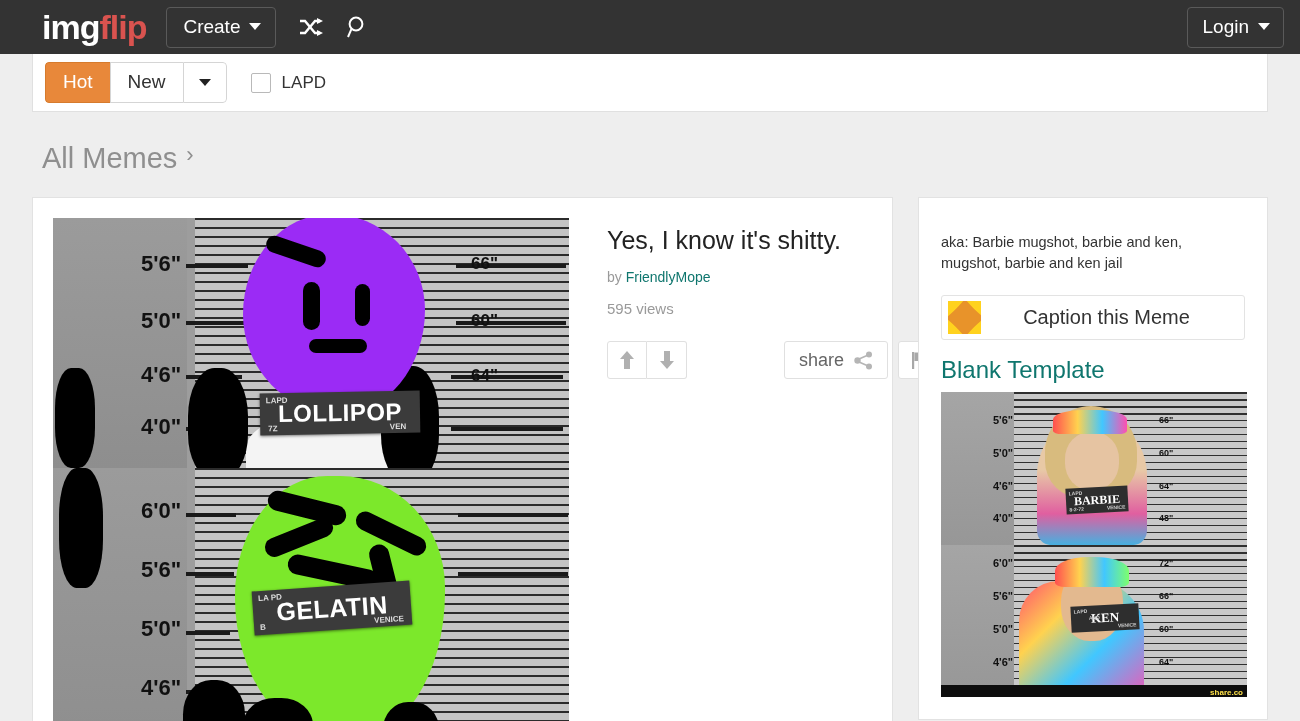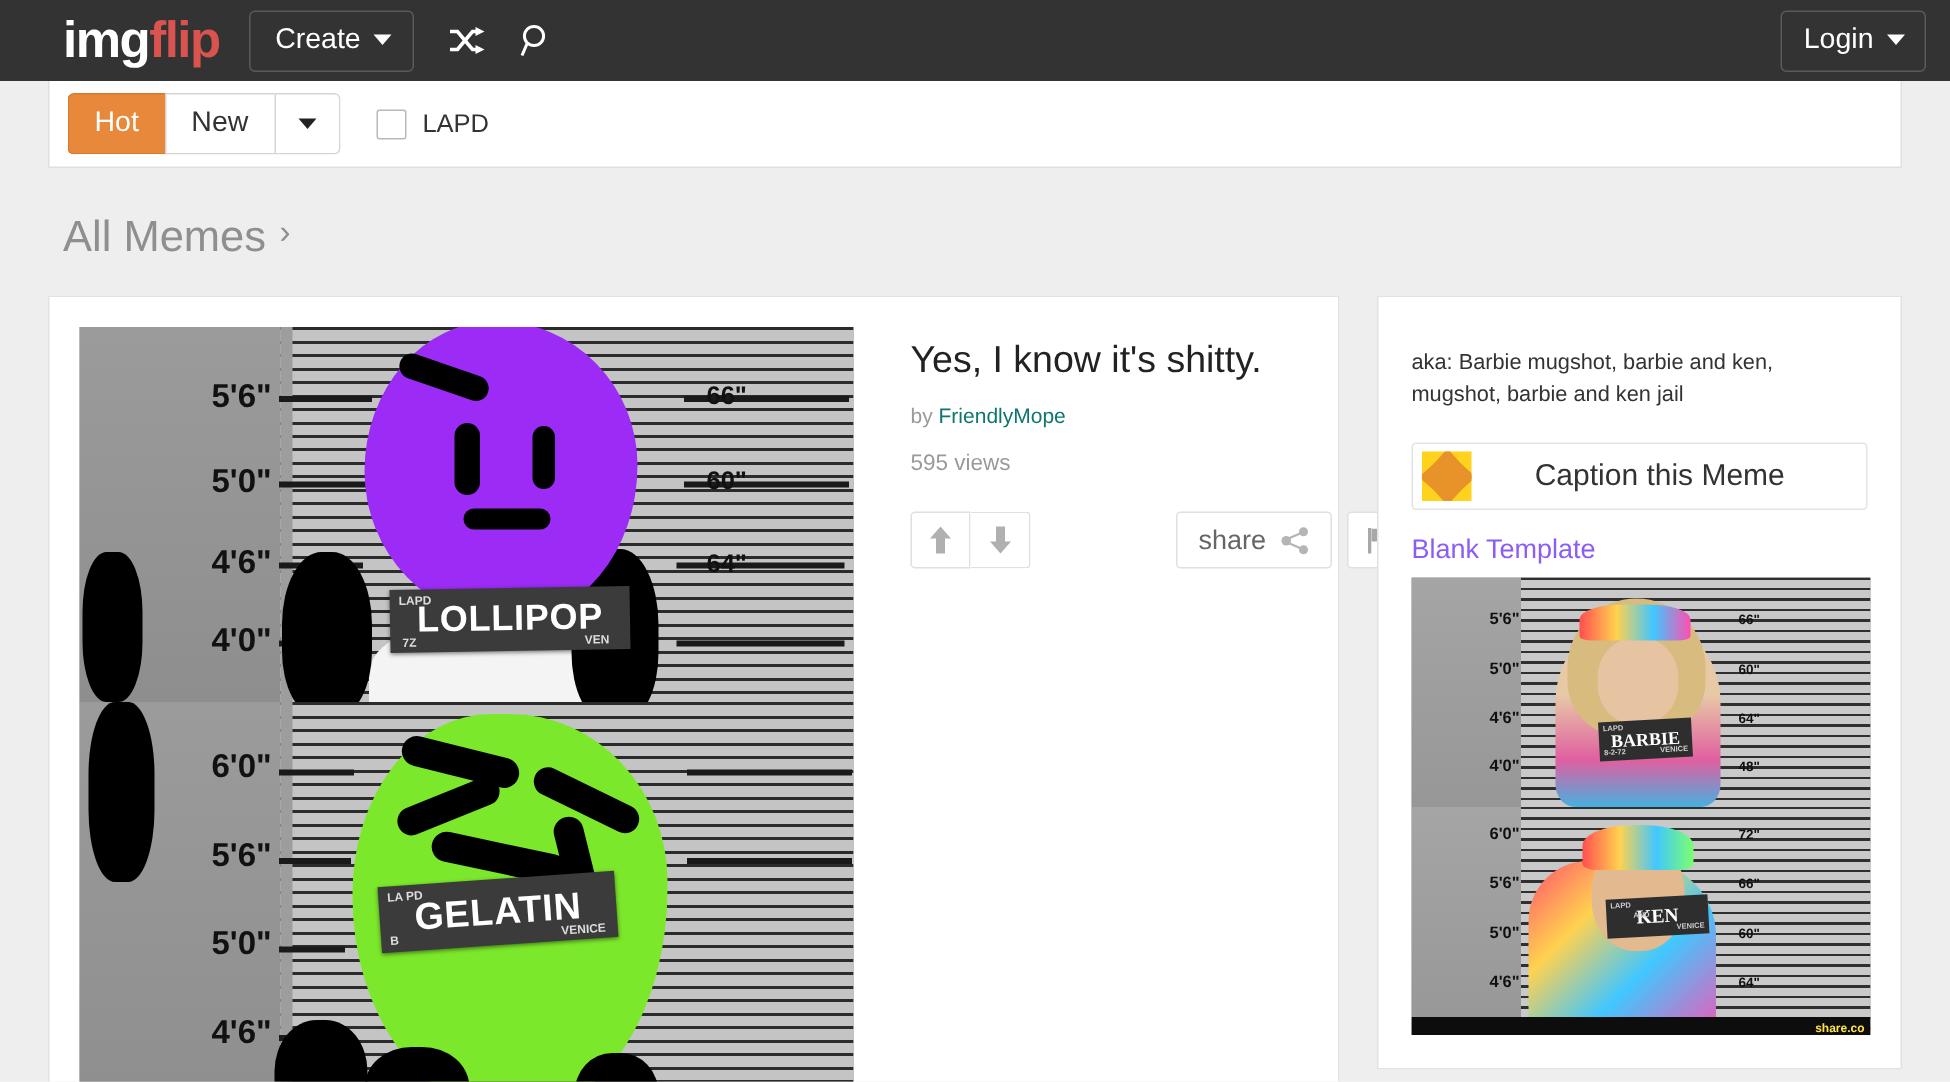--- a/index.html
+++ b/index.html
@@ -197,21 +197,21 @@
     width: 33px; height: 33px; margin-left: 6px; flex: 0 0 auto;
     background: #ffd21e; position: relative; overflow: hidden;
   }
   .pinwheel i {
     position: absolute; left: 50%; top: 50%; width: 0; height: 0;
     border-left: 17px solid transparent; border-right: 17px solid transparent;
     border-bottom: 19px solid #e8932a; transform-origin: 0 0;
   }
   .cap-label { flex: 1; text-align: center; font-size: 20px; color: #333333; padding-right: 12px; }
   .blank-link {
-    margin-top: 16px; font-size: 18px; color: #8b5cf6; cursor: pointer;
+    margin-top: 16px; font-size: 24px; color: #0f766e; cursor: pointer;
     display: inline-block;
   }
   .tpl-img {
     margin-top: 8px; width: 306px; height: 305px;
     position: relative; overflow: hidden; background: #9a9a9a;
   }
   .tpl-half { position: absolute; left: 0; width: 100%; height: 50%; overflow: hidden; }
   .tpl-half.b { top: 50%; }
   .tpl-wall-l { position: absolute; left: 0; top: 0; width: 24%; height: 100%;
     background: linear-gradient(180deg,#a5a5a5,#979797); }

